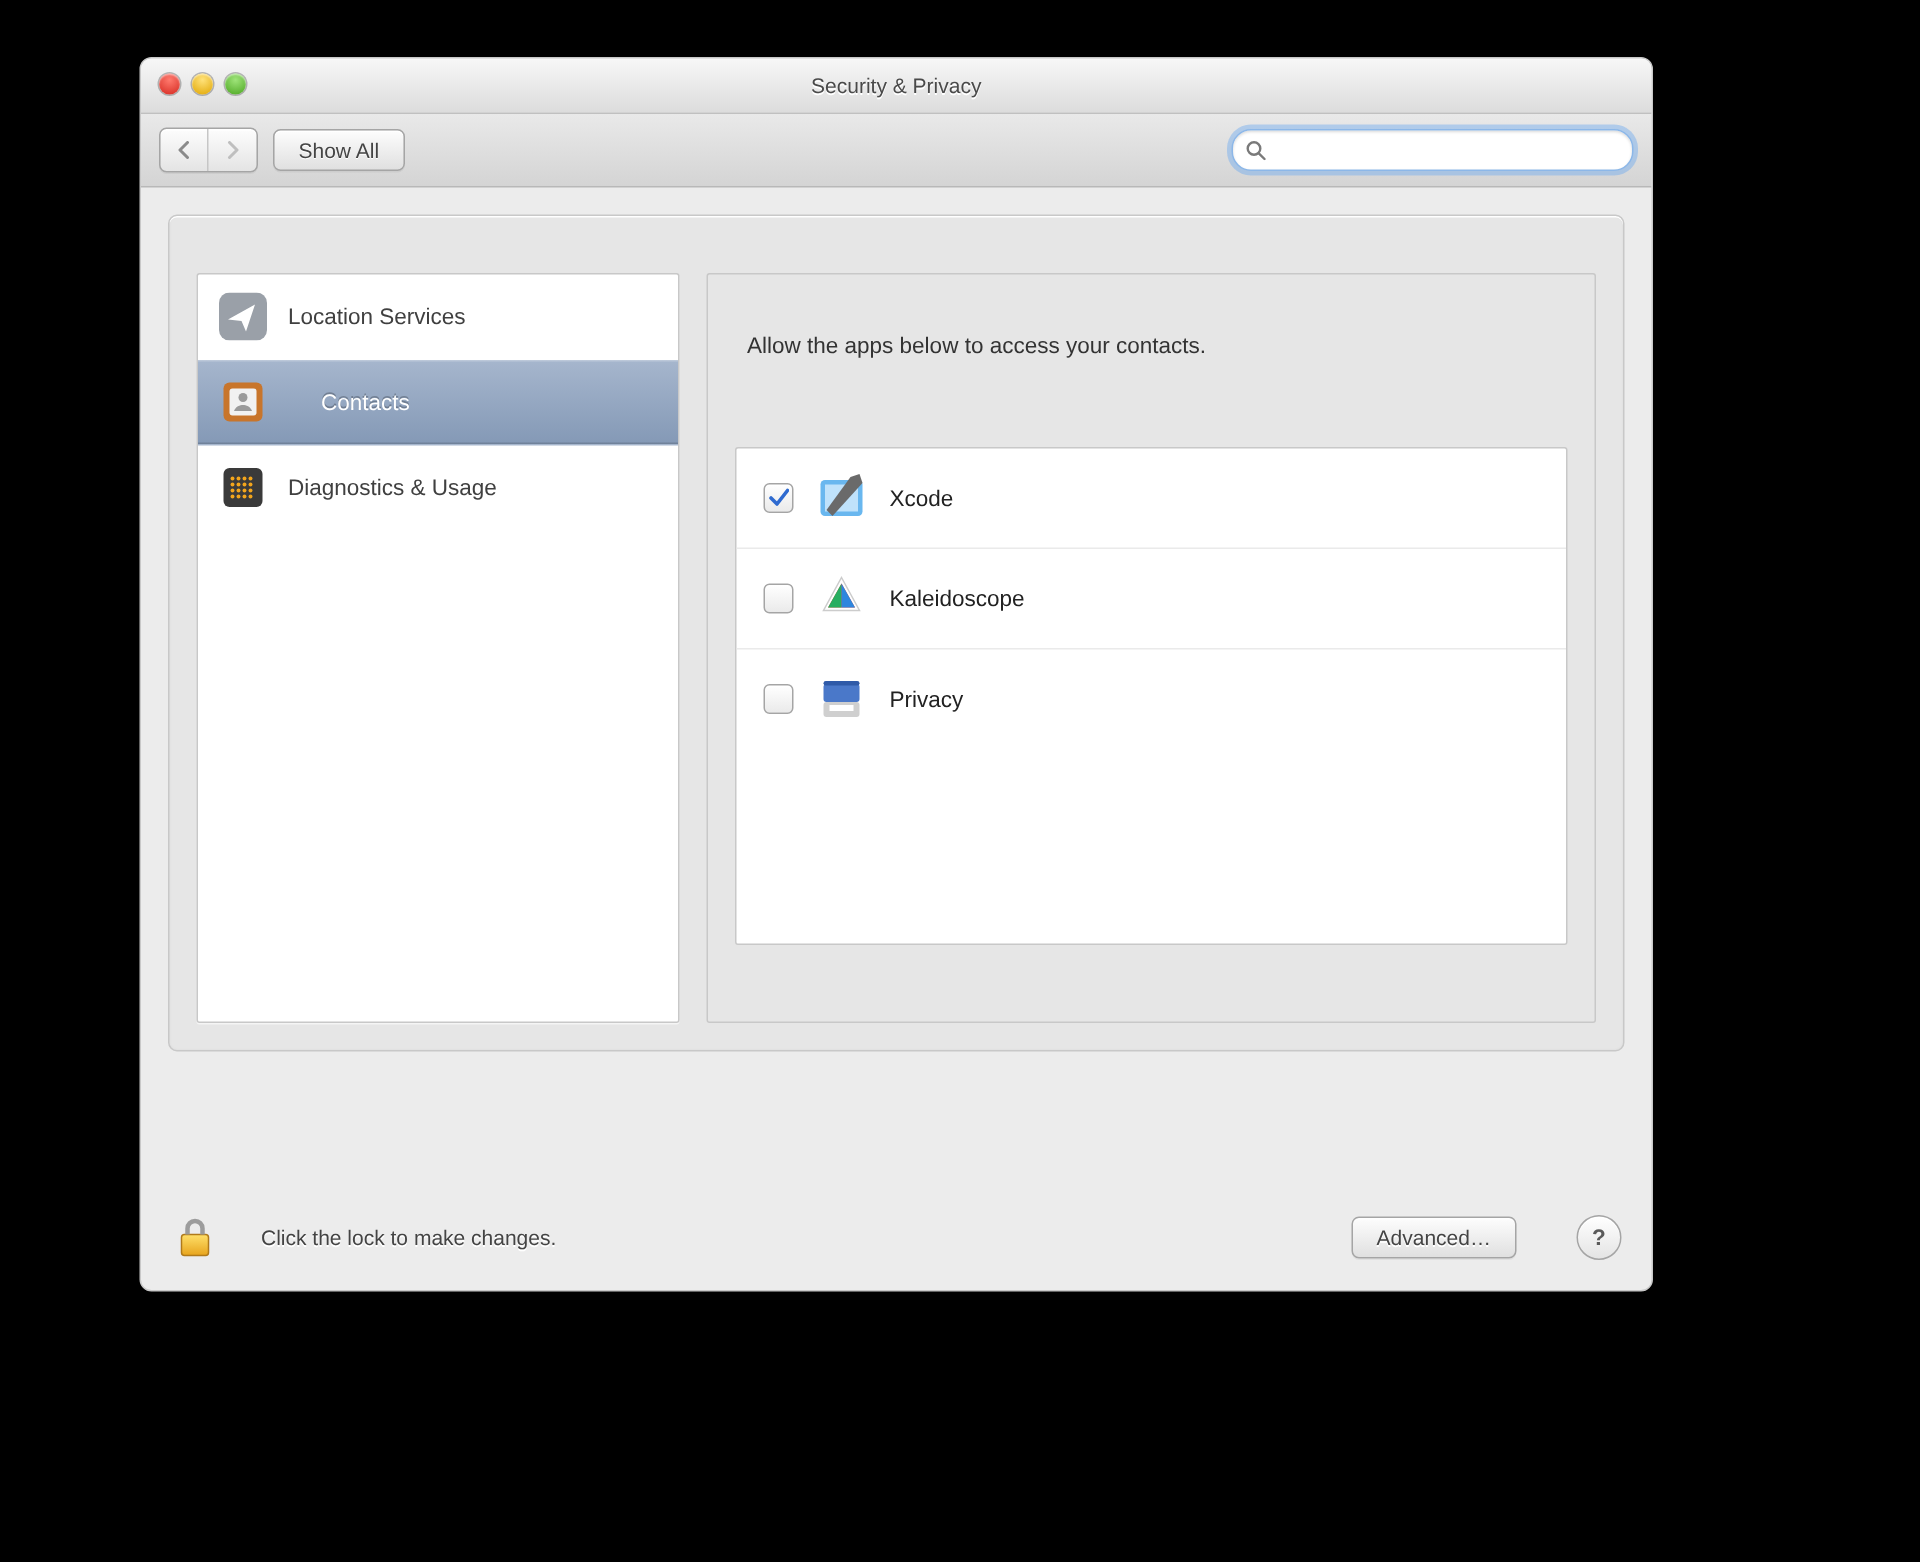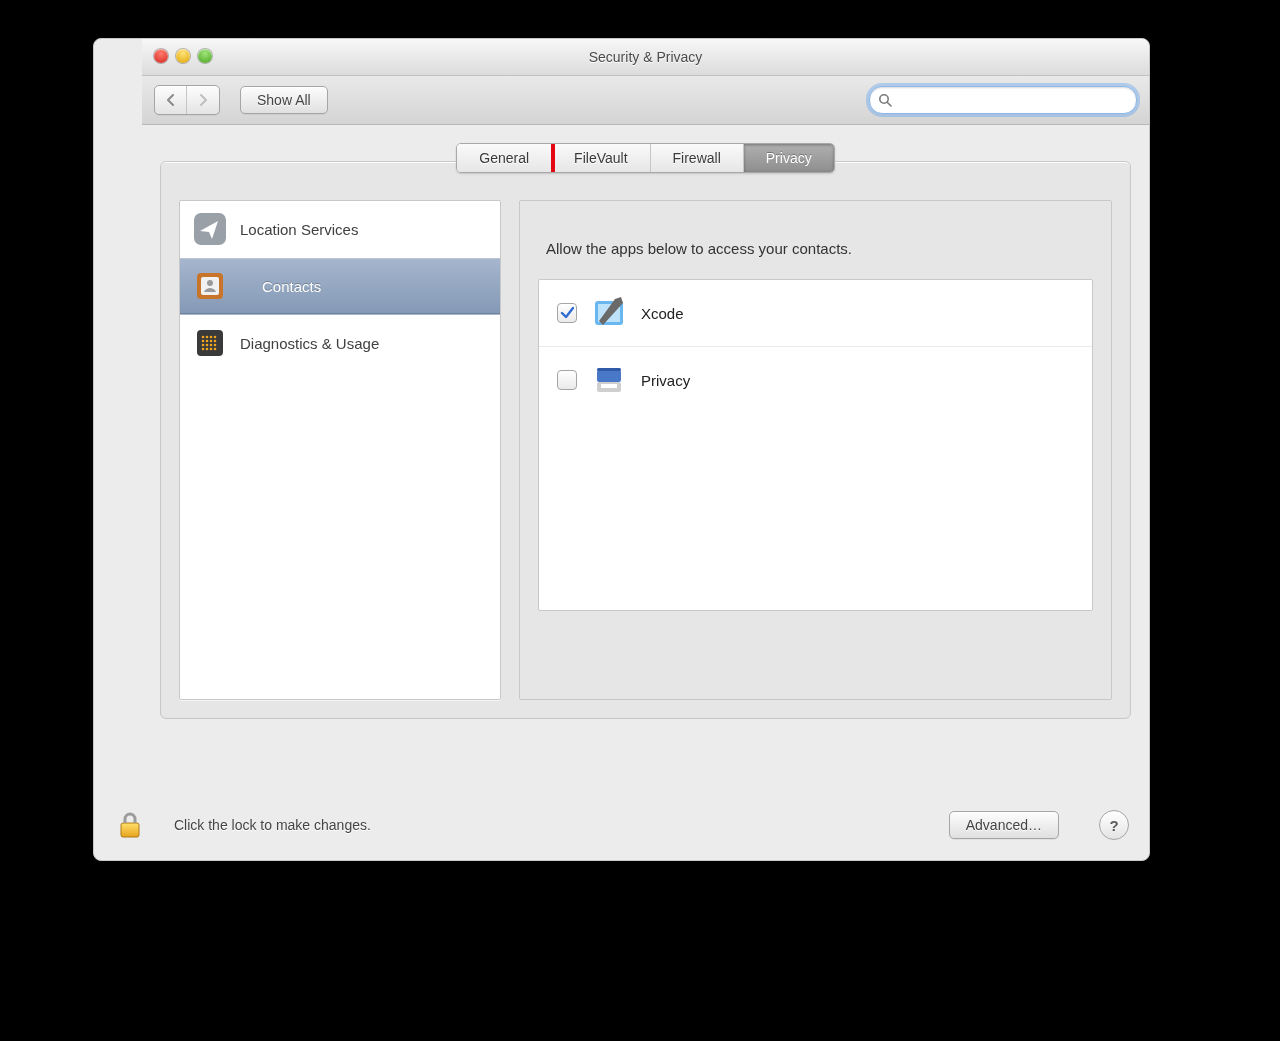--- a/index.html
+++ b/index.html
@@ -3,39 +3,38 @@
 <meta charset="utf-8">
 <style>
   html,body{margin:0;padding:0;height:100%;font-family:"Lucida Grande","Helvetica Neue",Arial,sans-serif;font-size:13px;color:#333;}
   body{background:#000;display:flex;align-items:flex-start;justify-content:center;}
   .stage{position:relative;width:1280px;height:1041px;}
   .window{
     position:absolute;left:93px;top:38px;width:1007px;height:821px;
     background:#ececec;border-radius:8px;box-shadow:0 25px 60px rgba(0,0,0,0.6),0 0 0 1px rgba(0,0,0,0.3);
     border:1px solid #c8c8c8;
     overflow:hidden;
-    padding-left:48px;
   }
   
   .titlebar{
     height:36px;background:linear-gradient(#f7f7f7,#dcdcdc);
     border-bottom:1px solid #c0c0c0;
     display:flex;align-items:center;position:relative;
   }
   .traffic{display:flex;gap:8px;position:absolute;left:12px;top:10px;}
   .tl{width:14px;height:14px;border-radius:50%;box-shadow:inset 0 1px 1px rgba(255,255,255,0.5),0 0 0 1px rgba(0,0,0,0.25);}
   .tl.red{background:radial-gradient(circle at 50% 30%,#ff7a6e,#d4281f);}
   .tl.yellow{background:radial-gradient(circle at 50% 30%,#ffe27a,#e0a500);}
   .tl.green{background:radial-gradient(circle at 50% 30%,#9fe47a,#4aa51f);}
   .title{flex:1;text-align:center;font-size:14px;color:#4a4a4a;text-shadow:0 1px 0 #fff;font-weight:400;}
   
   .toolbar{
     height:48px;background:linear-gradient(#e9e9e9,#d4d4d4);
     border-bottom:1px solid #b8b8b8;
-    display:flex;align-items:center;padding:0 12px;gap:20px;
+    display:flex;align-items:center;padding:0 12px;gap:10px;
   }
   .segbtn{
     display:flex;border:1px solid #a5a5a5;border-radius:5px;overflow:hidden;
     background:linear-gradient(#fdfdfd,#e4e4e4);box-shadow:inset 0 1px 0 #fff,0 1px 0 rgba(0,0,0,0.05);
     height:28px;
   }
   .segbtn button{
     width:32px;border:none;background:transparent;cursor:default;color:#999;
     display:flex;align-items:center;justify-content:center;border-right:1px solid #c6c6c6;
   }
@@ -95,21 +94,21 @@
   }
   .iconbox{width:32px;height:32px;border-radius:6px;display:flex;align-items:center;justify-content:center;flex:none;}
   
   .content{
     flex:1;background:#e6e6e6;border:1px solid #c8c8c8;border-radius:2px;
     padding:18px;display:flex;flex-direction:column;
   }
   .content-head{font-size:15px;color:#333;margin:21px 8px 22px 8px;}
   .applist{
     background:#fff;border:1px solid #c8c8c8;border-radius:2px;flex:0 0 auto;
-    height:330px;overflow:hidden;
+    height:330px;overflow:hidden;margin-top:37px;
   }
   .approw{
     display:flex;align-items:center;gap:14px;padding:10px 18px;height:46px;
     border-bottom:1px solid #eaeaea;font-size:15px;color:#222;
   }
   .approw:last-child{border-bottom:none;}
   .chk{
     width:18px;height:18px;border:1px solid #a5a5a5;border-radius:4px;
     background:linear-gradient(#fff,#eaeaea);box-shadow:inset 0 1px 0 #fff;
     display:flex;align-items:center;justify-content:center;flex:none;
@@ -164,28 +163,20 @@
       <div class="searchwrap">
         <svg width="14" height="14" viewBox="0 0 14 14">
           <circle cx="6" cy="6" r="4.2" stroke="#7a7a7a" stroke-width="1.6" fill="none"></circle>
           <line x1="9.2" y1="9.2" x2="13" y2="13" stroke="#7a7a7a" stroke-width="1.6" stroke-linecap="round"></line>
         </svg>
         <input placeholder="" style="">
       </div>
     </div>
 
     <div class="body">
-      <div class="tabbar">
-        <div class="tabs" id="tabs">
-            <div class="tab highlighted">General</div>
-            <div class="tab">FileVault</div>
-            <div class="tab">Firewall</div>
-            <div class="tab active">Privacy</div>
-          </div>
-      </div>
 
       <div class="panelgroup">
 
         <div class="sidebar" id="sidebar">
             <div class="sideitem">
               <span class="iconbox">
                 <svg width="32" height="32" viewBox="0 0 32 32">
                   <rect width="32" height="32" rx="7" fill="#9aa0a8"></rect>
                   <path d="M6 18 L24 8 L18 26 L15 19 Z" fill="#fff"></path>
                 </svg>
@@ -246,20 +237,32 @@
                     <rect x="7" y="9" width="22" height="18" fill="#bfe2fb"></rect>
                     <path d="M24 4 L30 2 L32 8 L12 30 L8 26 Z" fill="#6a6a6a"></path>
                   </svg>
                 </span>
                 <span>Xcode</span>
               </div>
               <div class="approw">
                 <span class="chk"></span>
                 <span class="appicon">
                   <svg width="36" height="36" viewBox="0 0 36 36">
+                    <polygon points="18,4 30,26 6,26" fill="#fff" stroke="#ccc"></polygon>
+                    <polygon points="18,8 27,24 9,24" fill="#e74c3c"></polygon>
+                    <polygon points="18,8 18,24 9,24" fill="#27ae60"></polygon>
+                    <polygon points="18,8 27,24 18,24" fill="#2e86de"></polygon>
+                  </svg>
+                </span>
+                <span>Kaleidoscope</span>
+              </div>
+              <div class="approw">
+                <span class="chk"></span>
+                <span class="appicon">
+                  <svg width="36" height="36" viewBox="0 0 36 36">
                     <rect x="6" y="20" width="24" height="10" rx="2" fill="#cfcfcf"></rect>
                     <rect x="6" y="8" width="24" height="12" rx="2" fill="#4a78c9"></rect>
                     <rect x="6" y="6" width="24" height="3" rx="1.5" fill="#2f5aa8"></rect>
                     <rect x="10" y="22" width="16" height="4" fill="#fff"></rect>
                   </svg>
                 </span>
                 <span>Privacy</span>
               </div>
             </div>
         </div>

